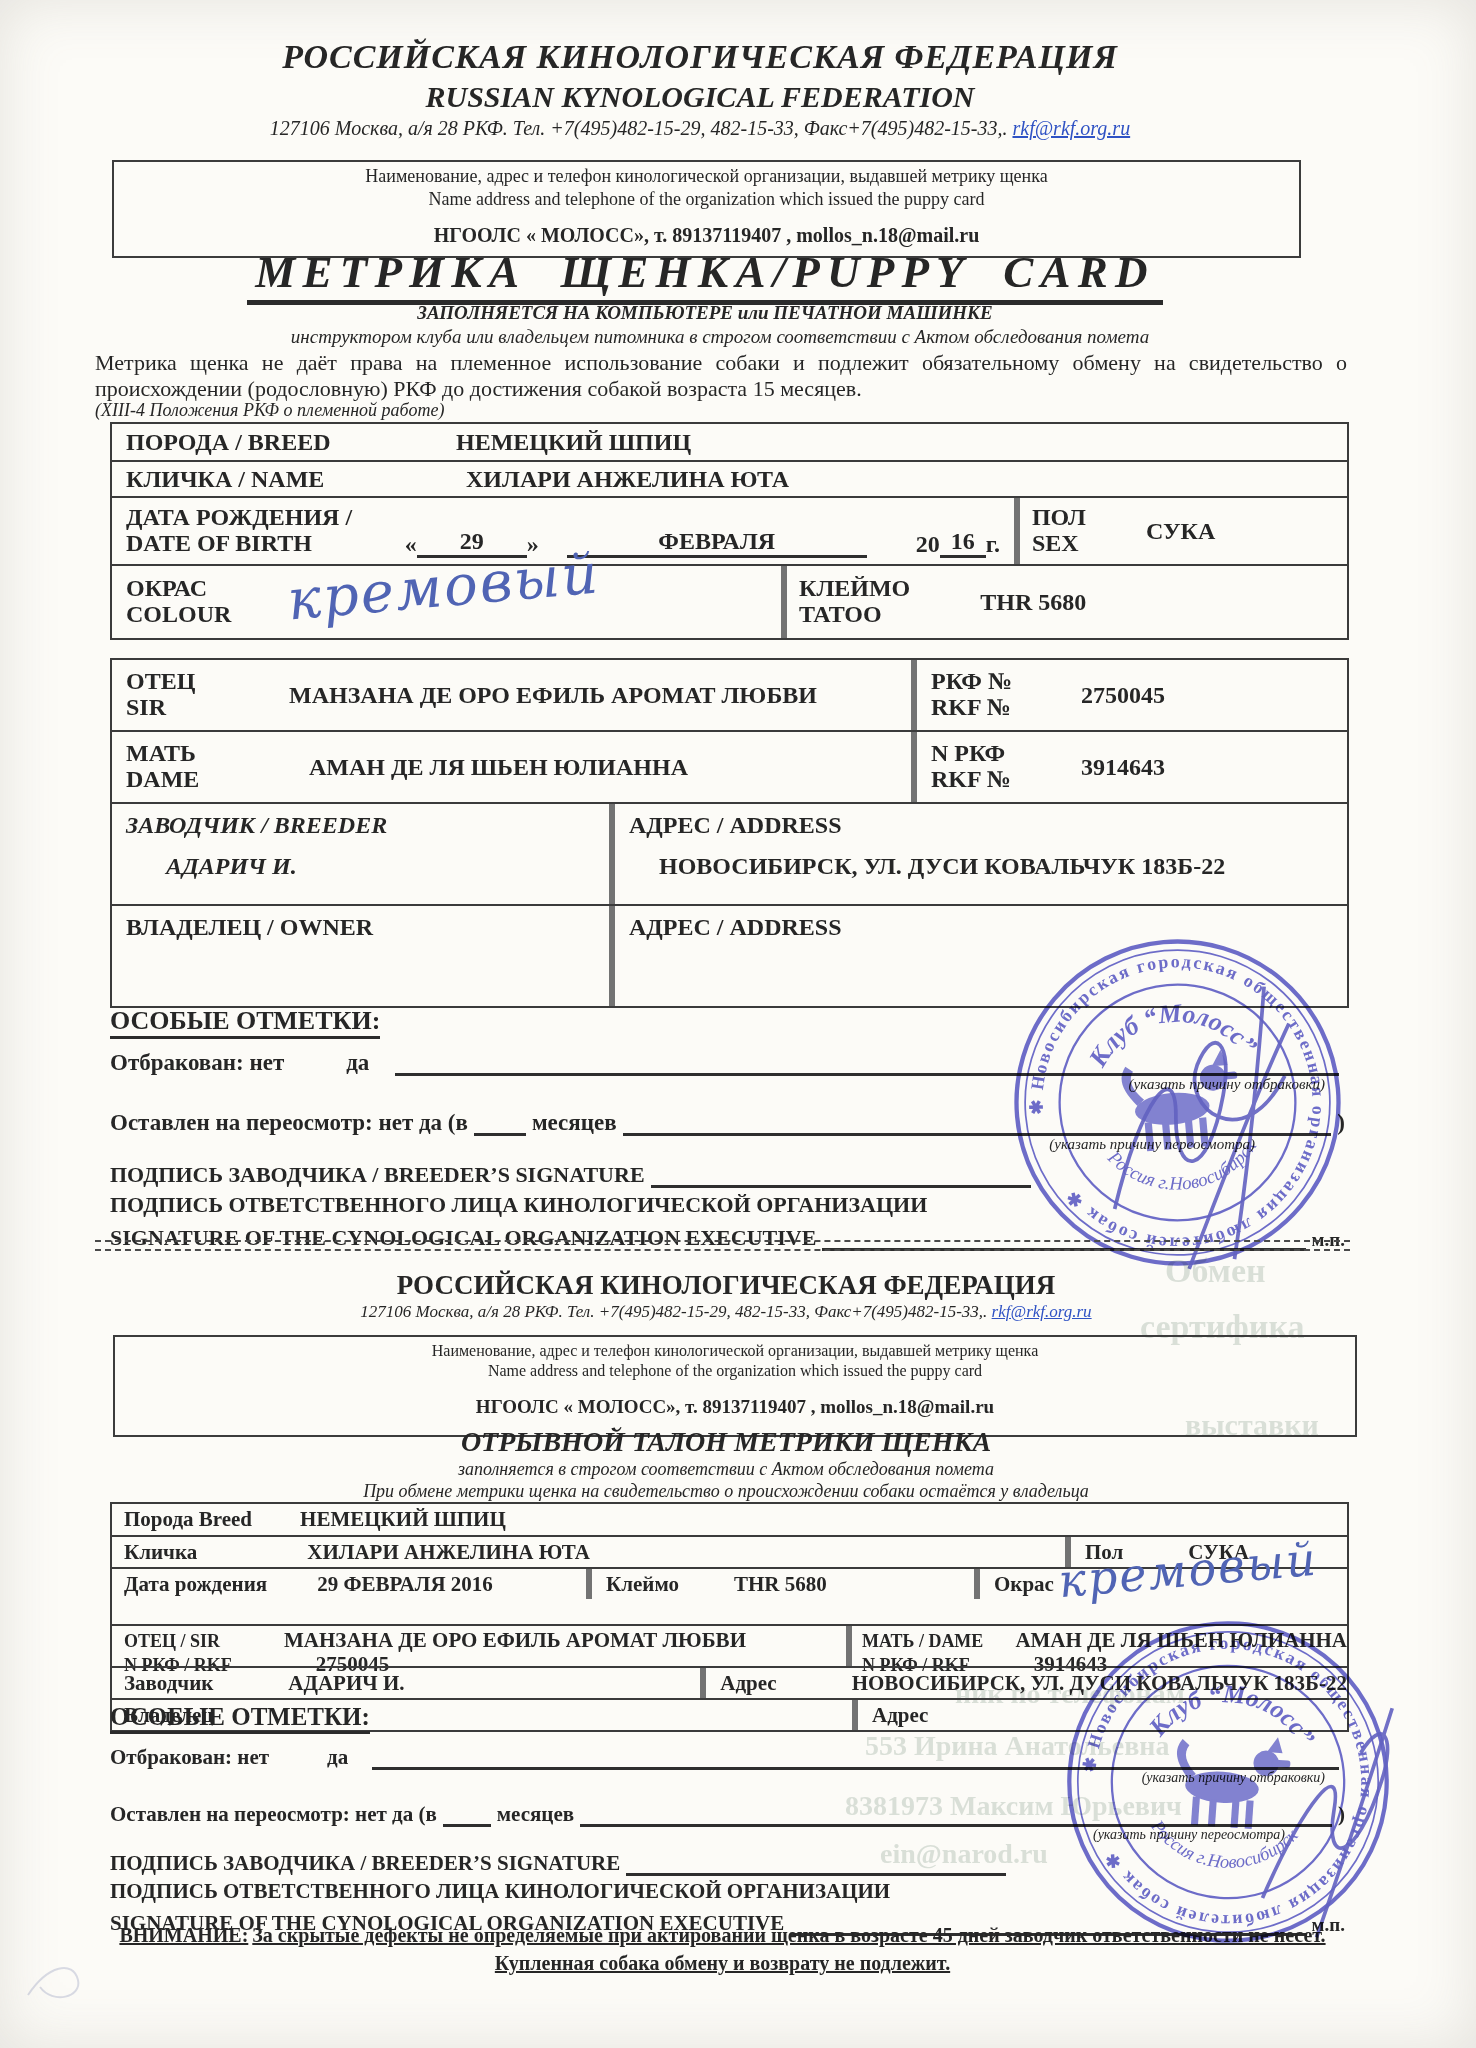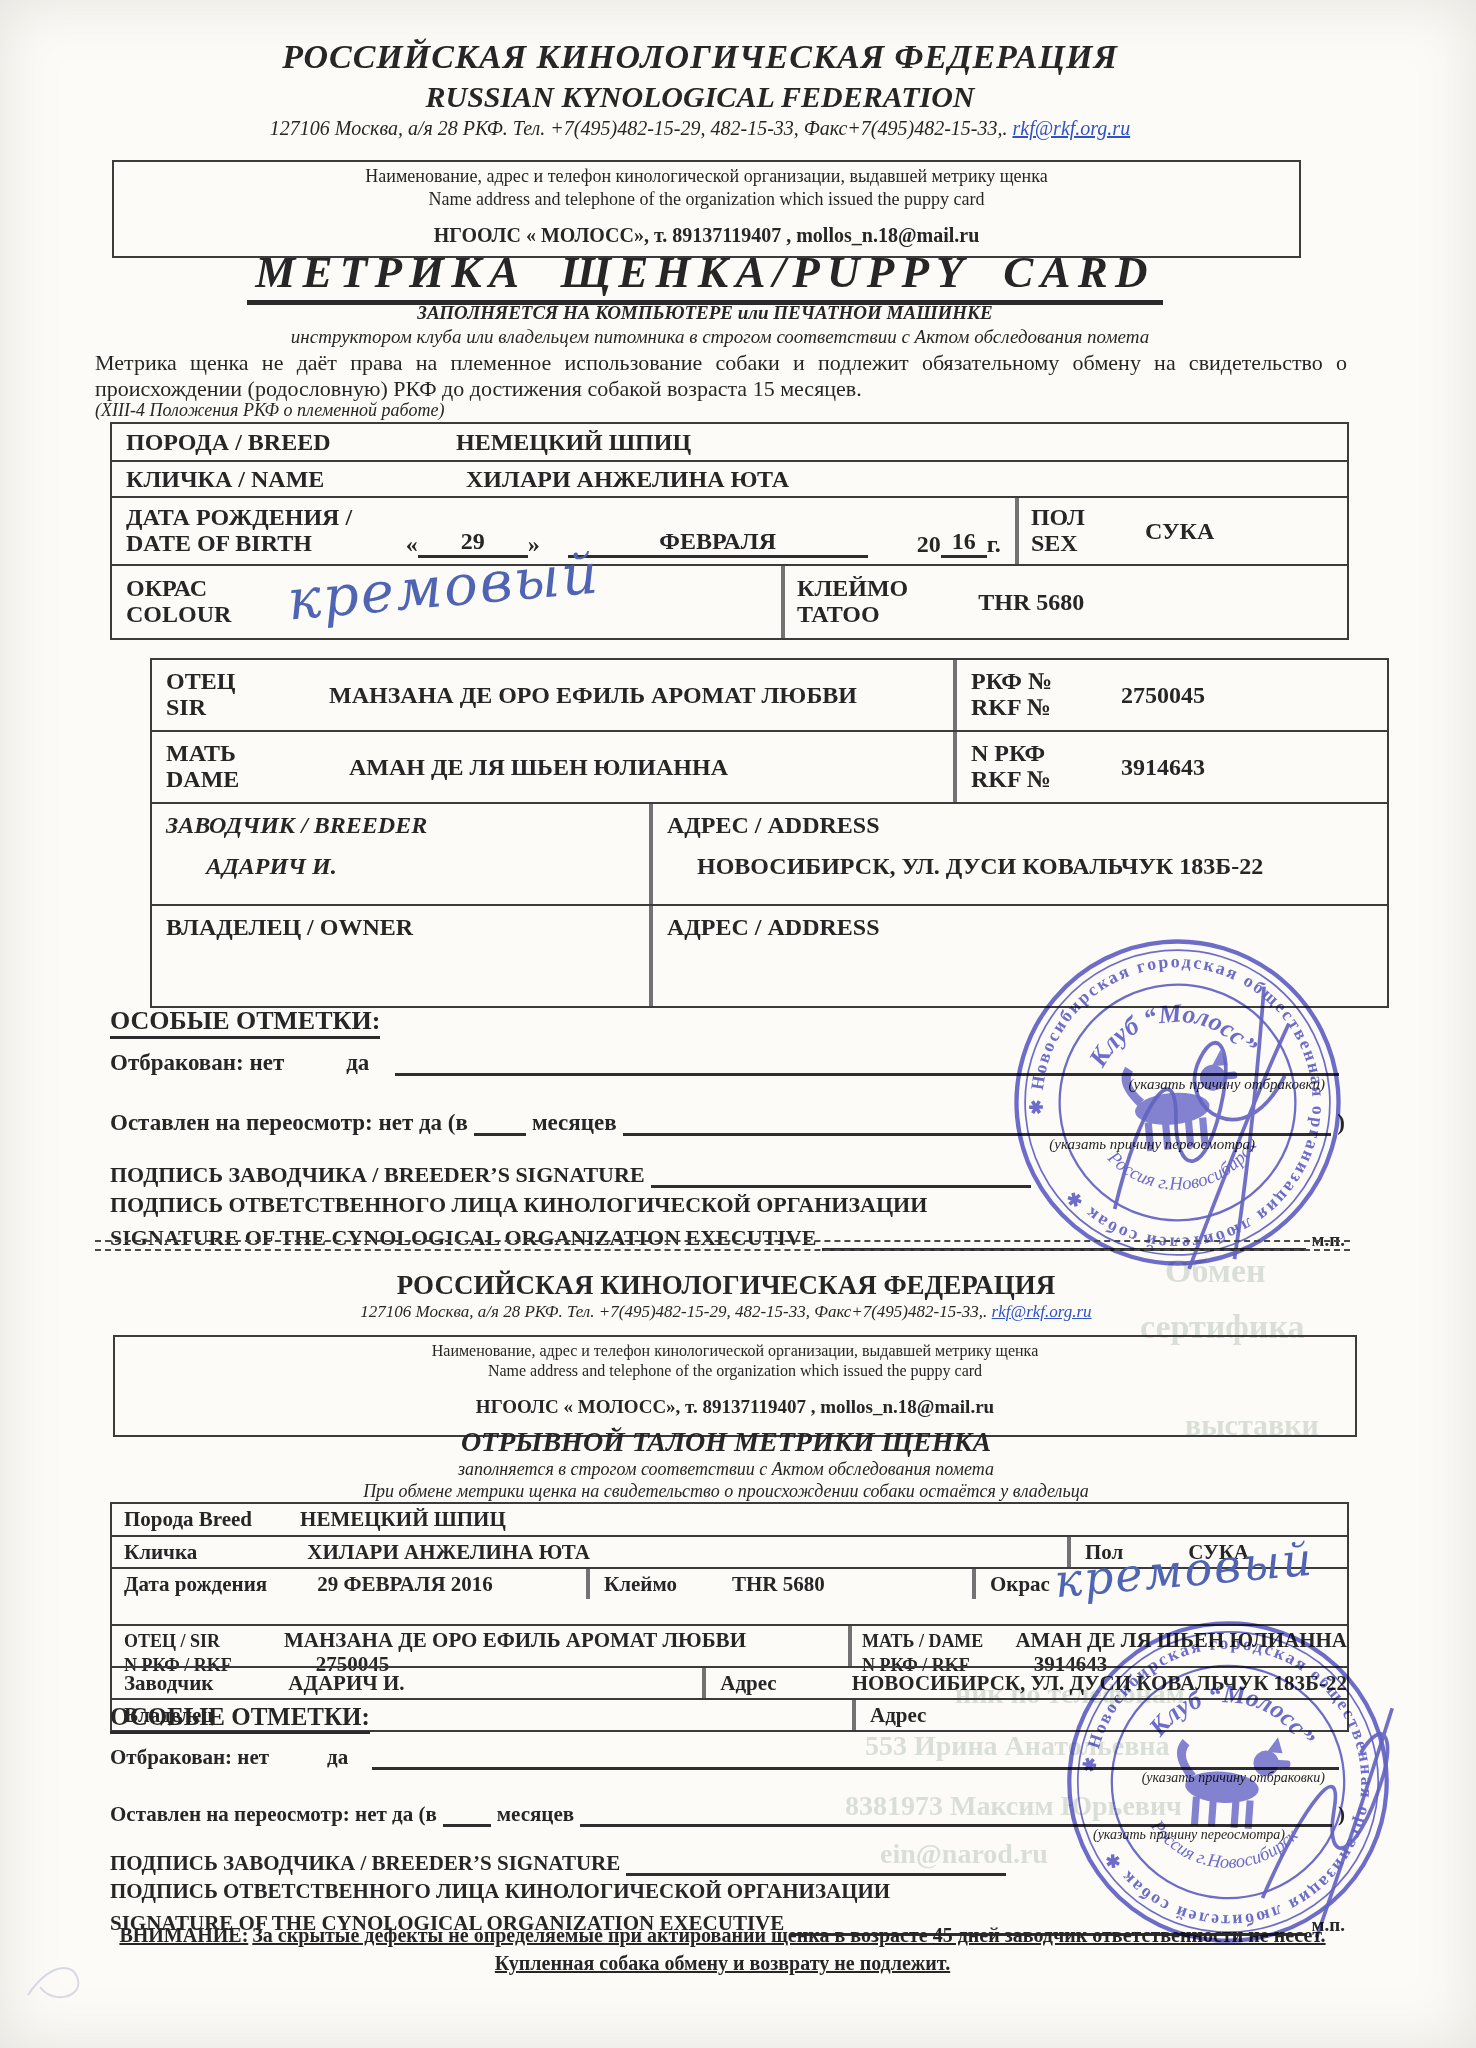--- a/index.html
+++ b/index.html
@@ -27,21 +27,21 @@
     letter-spacing:.16em;word-spacing:.35em;border-bottom:5px solid #2b2b2b;padding:0 8px 2px;}
   .sub1{top:302px;left:95px;width:1220px;font-size:19px;font-weight:bold;font-style:italic;}
   .sub2{top:326px;left:95px;width:1250px;font-size:19px;font-style:italic;}
   .para{top:350px;left:95px;width:1252px;font-size:22px;text-align:justify;line-height:1.18;}
   .ref{top:400px;left:95px;font-size:18px;font-style:italic;}
   
   .tbl{position:absolute;left:110px;width:1235px;border:2px solid #3b3b3b;background:transparent;}
   .trow{display:flex;border-top:2px solid #3b3b3b;align-items:stretch;position:relative;}
   .trow:first-child{border-top:none;}
   .cell{position:relative;display:flex;align-items:center;}
-  .vdiv{border-left:4px solid #737373;}
+  .vdiv{border-left:6px solid #737373;}
   .lblstack{line-height:1.08;}
   .t1 .lbl,.t2 .lbl{font-size:24px;font-weight:bold;}
   .t1 .val,.t2 .val{font-size:24px;font-weight:bold;}
   .blank{display:inline-block;border-bottom:3px solid #2e2e2e;text-align:center;}
   .hand{font-style:italic;color:#5064b4;font-family:"DejaVu Serif",serif;
     transform:rotate(-5deg);letter-spacing:2px;position:absolute;pointer-events:none;}
   
   .rm-title{display:inline-block;font-size:26px;font-weight:bold;border-bottom:3px solid #2b2b2b;}
   .rm-line{font-size:23px;font-weight:bold;display:flex;align-items:flex-end;}
   .rm-hint{font-size:15px;font-style:italic;}
@@ -161,21 +161,21 @@
       <div class="cell vdiv" style="padding-left:12px;">
         <div class="lblstack">
           <div class="lbl">КЛЕЙМО</div>
           <div class="lbl">TATOO</div>
         </div>
         <span class="val" style="margin-left:70px;">THR 5680</span>
       </div>
     </div>
   </div>
 
-  <div class="tbl t2" style="top:658px;margin-left:40px;">
+  <div class="tbl t2" style="top:658px;">
     <div class="trow" style="height:70px;">
       <div class="cell" style="padding-left:14px;width:115px;">
         <div class="lblstack">
           <div class="lbl">ОТЕЦ</div>
           <div class="lbl">SIR</div>
         </div>
       </div>
       <div class="cell" style="flex:1;padding-left:48px;">
         <span class="val nw">МАНЗАНА ДЕ ОРО ЕФИЛЬ АРОМАТ ЛЮБВИ</span>
       </div>

